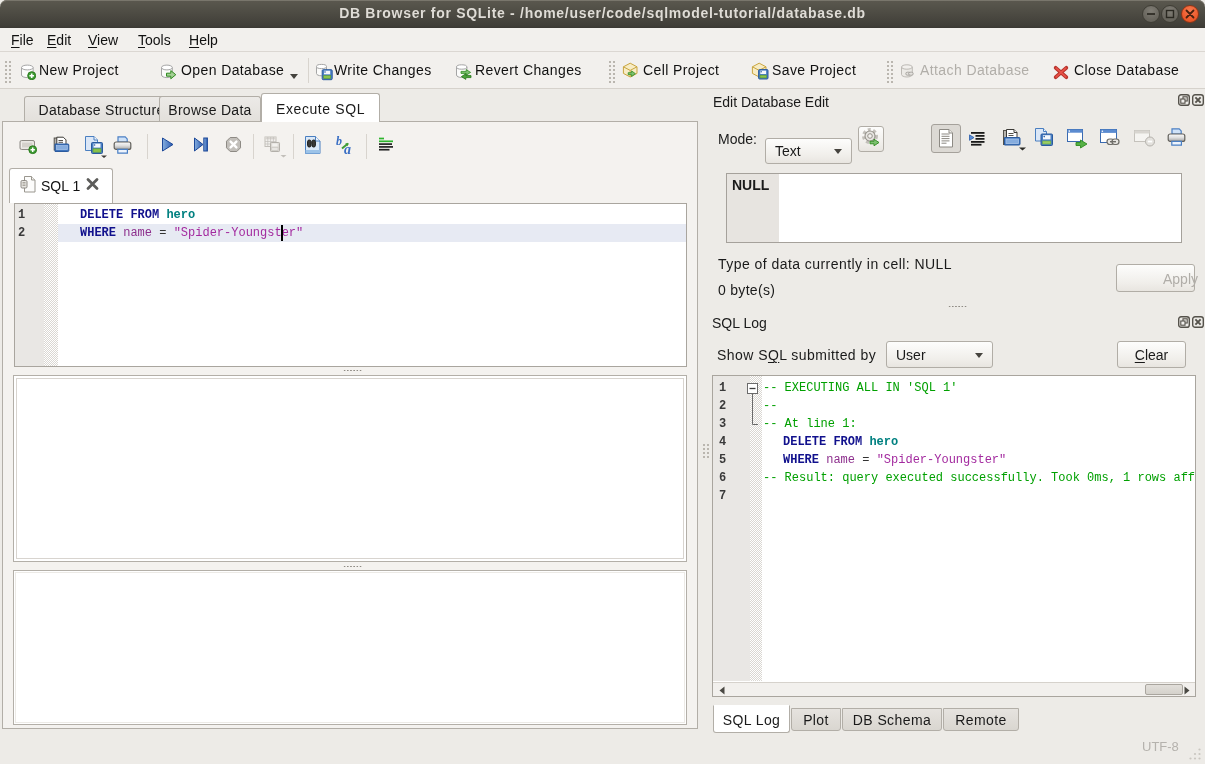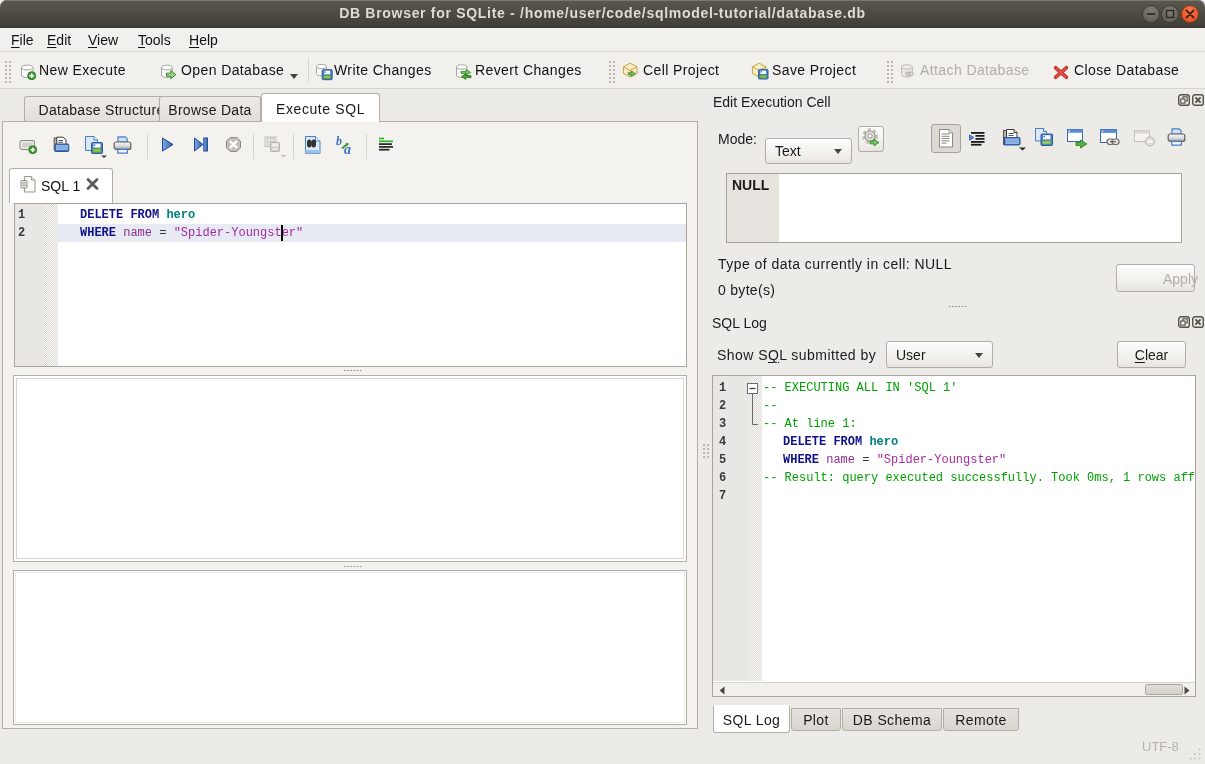--- a/index.html
+++ b/index.html
@@ -90,21 +90,21 @@
 <div class="menuitem" style="left:138px;"><u>T</u>ools</div>
 <div class="menuitem" style="left:189px;"><u>H</u>elp</div>
 <div id="toolbar"></div>
 <div class="grip" style="left:4px;top:60px;width:8px;height:24px;"></div>
 <svg class="icon" style="left:19px;top:63px" width="17" height="17" viewBox="0 0 17 17">
  <path d="M2.5 4.5 v7.5 c0 1.5 2.6 2.6 5.8 2.6 s5.8-1.1 5.8-2.6 V4.5" fill="#fbfbfa" stroke="#a5a5a5"></path>
  <ellipse cx="8.3" cy="4.5" rx="5.8" ry="2.4" fill="#fff" stroke="#a5a5a5"></ellipse>
  <circle cx="12.7" cy="12.7" r="4" fill="#3f9c35" stroke="#2c7d1e"></circle>
  <path d="M12.7 10.4 v4.6 M10.4 12.7 h4.6" stroke="#fff" stroke-width="1.6"></path>
 </svg>
-<div class="tbtext" style="left:39px;">New Execute</div>
+<div class="tbtext" style="left:39px;">New Project</div>
 <svg class="icon" style="left:159px;top:63px" width="18" height="18" viewBox="0 0 18 18">
  <path d="M2.5 4.5 v7.5 c0 1.5 2.4 2.6 5.4 2.6 s5.4-1.1 5.4-2.6 V4.5" fill="#fbfbfa" stroke="#a5a5a5"></path>
  <ellipse cx="7.9" cy="4.5" rx="5.4" ry="2.4" fill="#fff" stroke="#a5a5a5"></ellipse>
  <path d="M7.5 10.2 h4.3 V7.6 l5 4.1 -5 4.1 v-2.6 H7.5 z" fill="#a4cf95" stroke="#2f8b1f"></path>
 </svg>
 <div class="tbtext" style="left:181px;">Open Database</div>
 <div class="icon" style="left:290px;top:74px;width:0;height:0;border-left:4.5px solid transparent;border-right:4.5px solid transparent;border-top:5px solid #44423d;"></div>
 <div class="icon" style="left:308px;top:58px;width:1px;height:25px;background:#d8d4ce;"></div>
 <svg class="icon" style="left:315px;top:63px" width="18" height="18" viewBox="0 0 18 18">
  <path d="M1.5 3.5 v7 c0 1.3 2.2 2.3 5 2.3 s5-1 5-2.3 v-7" fill="#fbfbfa" stroke="#a5a5a5"></path>
@@ -266,21 +266,21 @@
 </div>
 <div class="splith" style="left:343px;top:369px;"></div>
 <div id="results">
     <div class="inner"></div>
   </div>
 <div class="splith" style="left:343px;top:565px;"></div>
 <div id="message">
     <div class="inner"></div>
 </div>
 
-<div class="docklbl" style="left:713px;top:94px;">Edit Execution Cell</div>
+<div class="docklbl" style="left:713px;top:94px;">Edit Database Edit</div>
 <svg class="icon" style="left:1178px;top:94px" width="12" height="12" viewBox="0 0 12 12">
  <rect x="0.7" y="0.7" width="10.6" height="10.6" rx="2.4" fill="none" stroke="#55524b" stroke-width="1.4"></rect>
  <rect x="5" y="2.8" width="4.2" height="4.2" fill="none" stroke="#55524b" stroke-width="1.1"></rect>
  <rect x="2.8" y="5" width="4.2" height="4.2" fill="#f1efec" stroke="#55524b" stroke-width="1.1"></rect>
 </svg>
 <svg class="icon" style="left:1191.5px;top:94px" width="12" height="12" viewBox="0 0 12 12">
  <rect x="0.7" y="0.7" width="10.6" height="10.6" rx="2.4" fill="none" stroke="#55524b" stroke-width="1.4"></rect>
  <path d="M3.4 3.4 L8.6 8.6 M8.6 3.4 L3.4 8.6" stroke="#55524b" stroke-width="1.9"></path>
 </svg>
 <div class="docklbl" style="left:718px;top:131px;">Mode:</div>

